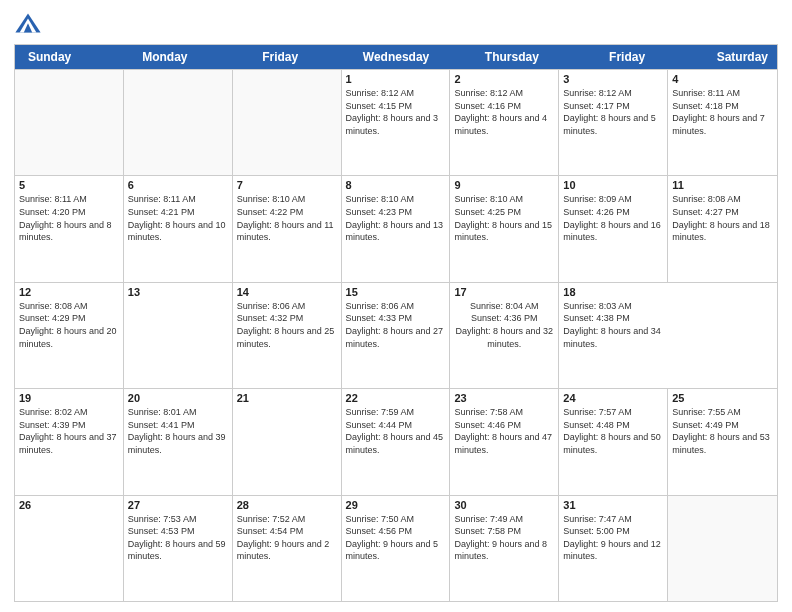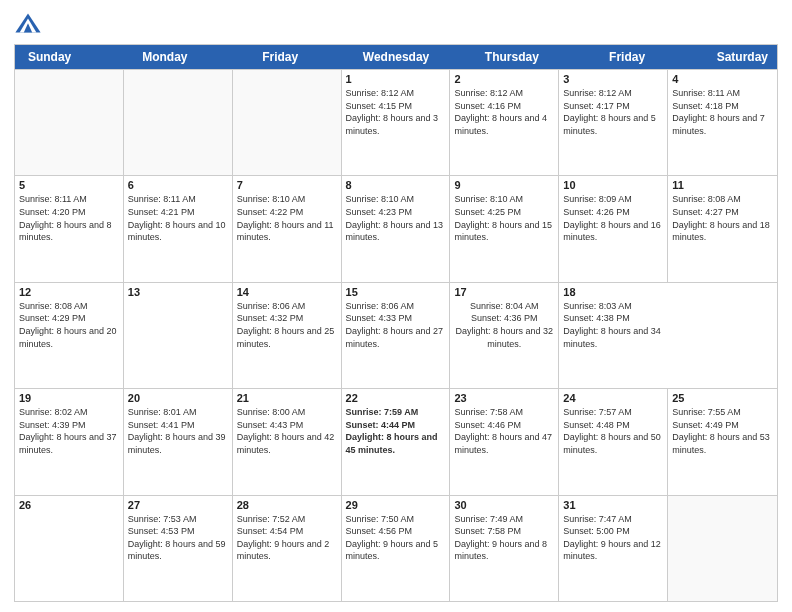--- a/index.html
+++ b/index.html
@@ -266,27 +266,24 @@
 Daylight: 8 hours and 37 minutes.</div>
           </div>
           <div class="day-cell">
             <div class="day-number">20</div>
             <div class="day-info" style="white-space: pre-line;">Sunrise: 8:01 AM
 Sunset: 4:41 PM
 Daylight: 8 hours and 39 minutes.</div>
           </div>
           <div class="day-cell">
             <div class="day-number">21</div>
-            <div class="day-info" style="white-space: pre-line;">Sunrise: 8:00 AM
-Sunset: 4:43 PM
-Daylight: 8 hours and 42 minutes.</div>
           </div>
           <div class="day-cell">
             <div class="day-number">22</div>
-            <div class="day-info" style="white-space: pre-line; font-weight: bold;">Sunrise: 7:59 AM
+            <div class="day-info" style="white-space: pre-line;">Sunrise: 7:59 AM
 Sunset: 4:44 PM
 Daylight: 8 hours and 45 minutes.</div>
           </div>
           <div class="day-cell">
             <div class="day-number">23</div>
             <div class="day-info" style="white-space: pre-line;">Sunrise: 7:58 AM
 Sunset: 4:46 PM
 Daylight: 8 hours and 47 minutes.</div>
           </div>
           <div class="day-cell">

